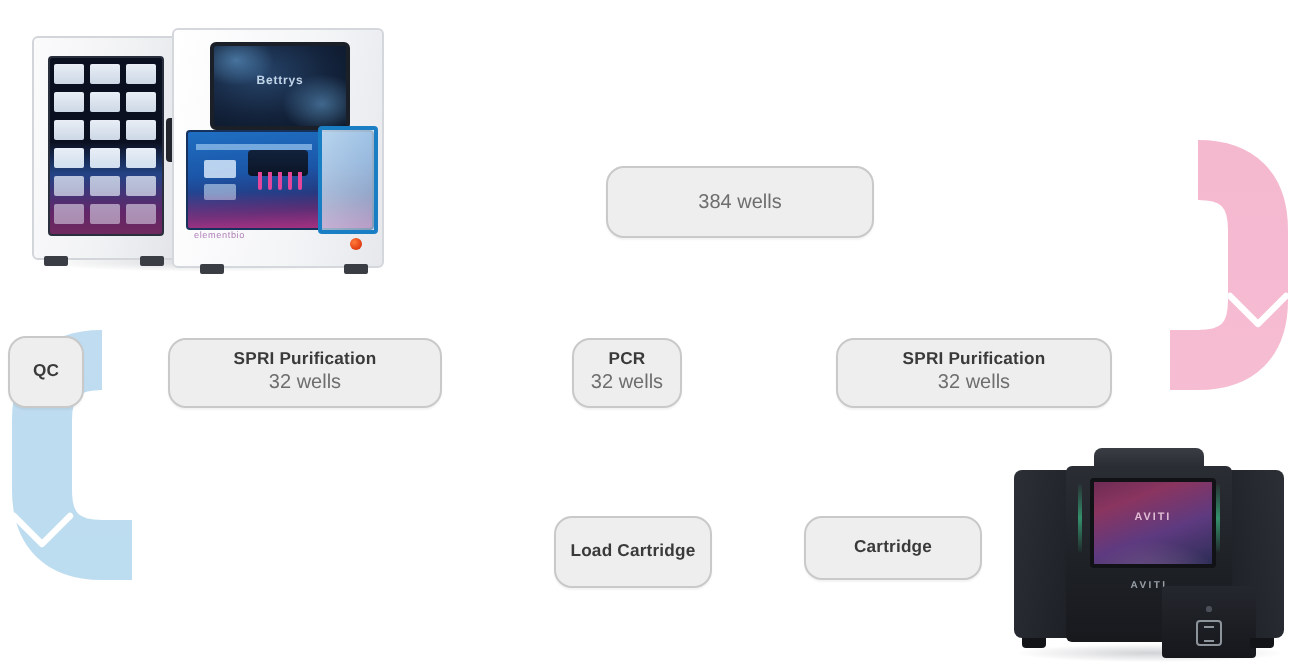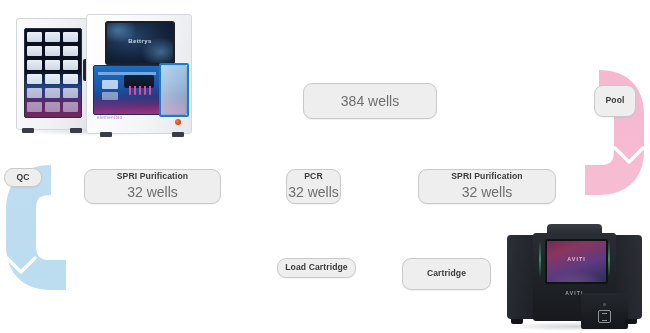--- a/index.html
+++ b/index.html
@@ -23,21 +23,21 @@
     display:flex;flex-direction:column;
     align-items:center;justify-content:center;
     text-align:center;
     box-shadow:0 1px 1px rgba(0,0,0,.05);
     z-index:5;
   }
   .pbox .ttl{
     font-size:8.6px;font-weight:bold;color:#3a3a3a;letter-spacing:.1px;line-height:1.15;
   }
   .pbox .sub{
-    font-size:14px;font-weight:normal;color:#6e6e6e;line-height:1.3;margin-top:1px;
+    font-size:10px;font-weight:normal;color:#6e6e6e;line-height:1.3;margin-top:1px;
   }
 
   
   .instrument{position:absolute;z-index:6;}
 
   
   #lh{left:14px;top:14px;width:178px;height:122px;}
   .lh-shadow{
     position:absolute;left:2px;top:112px;width:176px;height:10px;
     background:radial-gradient(ellipse at 50% 50%, rgba(120,125,135,.30) 0%, rgba(120,125,135,0) 70%);
@@ -234,45 +234,42 @@
       <polyline points="7,258 21,272 35,258"></polyline>
 
       <polyline points="245,261 260,275 245,289"></polyline>
     </g>
   </svg>
 
   <div class="pbox" style="left:303px;top:83px;width:134px;height:36px;">
     <span class="sub">384 wells</span>
   </div>
 
-  <div class="pbox" style="left:594px;top:85px;width:42px;height:32px;">
-    <span class="ttl">Pool</span>
-  </div>
-
-  <div class="pbox" style="left:4px;top:168px;width:38px;height:19px;">
+
+  <div class="pbox" style="left:4px;top:168px;width:38px;height:36px;">
     <span class="ttl">QC</span>
   </div>
 
   <div class="pbox" style="left:84px;top:169px;width:137px;height:35px;">
     <span class="ttl">SPRI Purification</span>
     <span class="sub">32 wells</span>
   </div>
 
   <div class="pbox" style="left:286px;top:169px;width:55px;height:35px;">
     <span class="ttl">PCR</span>
     <span class="sub">32 wells</span>
   </div>
 
   <div class="pbox" style="left:418px;top:169px;width:138px;height:35px;">
     <span class="ttl">SPRI Purification</span>
     <span class="sub">32 wells</span>
   </div>
 
 
-  <div class="pbox" style="left:277px;top:258px;width:79px;height:20px;">
+  <div class="pbox" style="left:277px;top:258px;width:79px;height:36px;">
     <span class="ttl">Load Cartridge</span>
   </div>
 
   <div class="pbox" style="left:402px;top:258px;width:89px;height:32px;">
     <span class="ttl">Cartridge</span>
   </div>
 
   <div id="lh" class="instrument">
     <div class="lh-shadow"></div>
 

